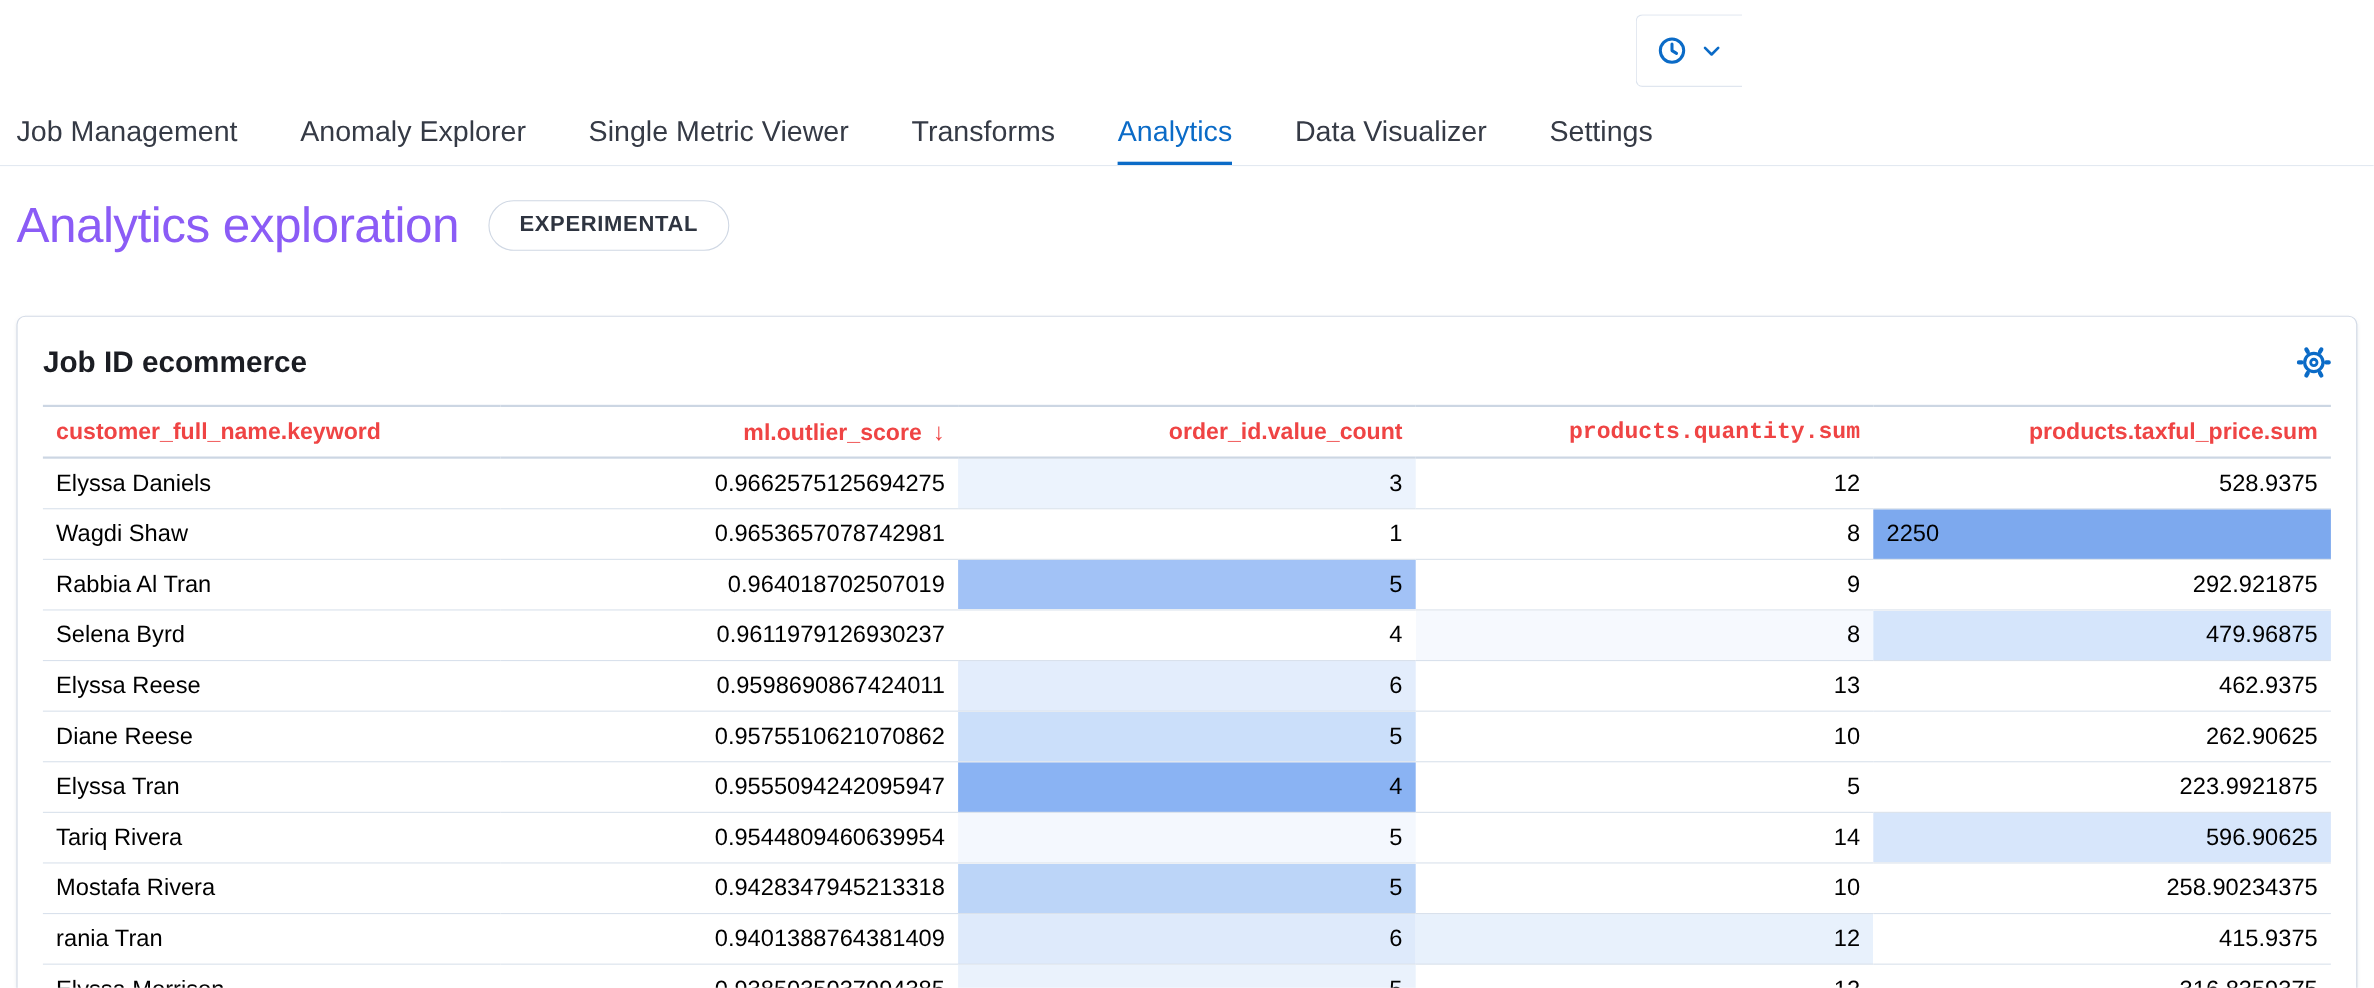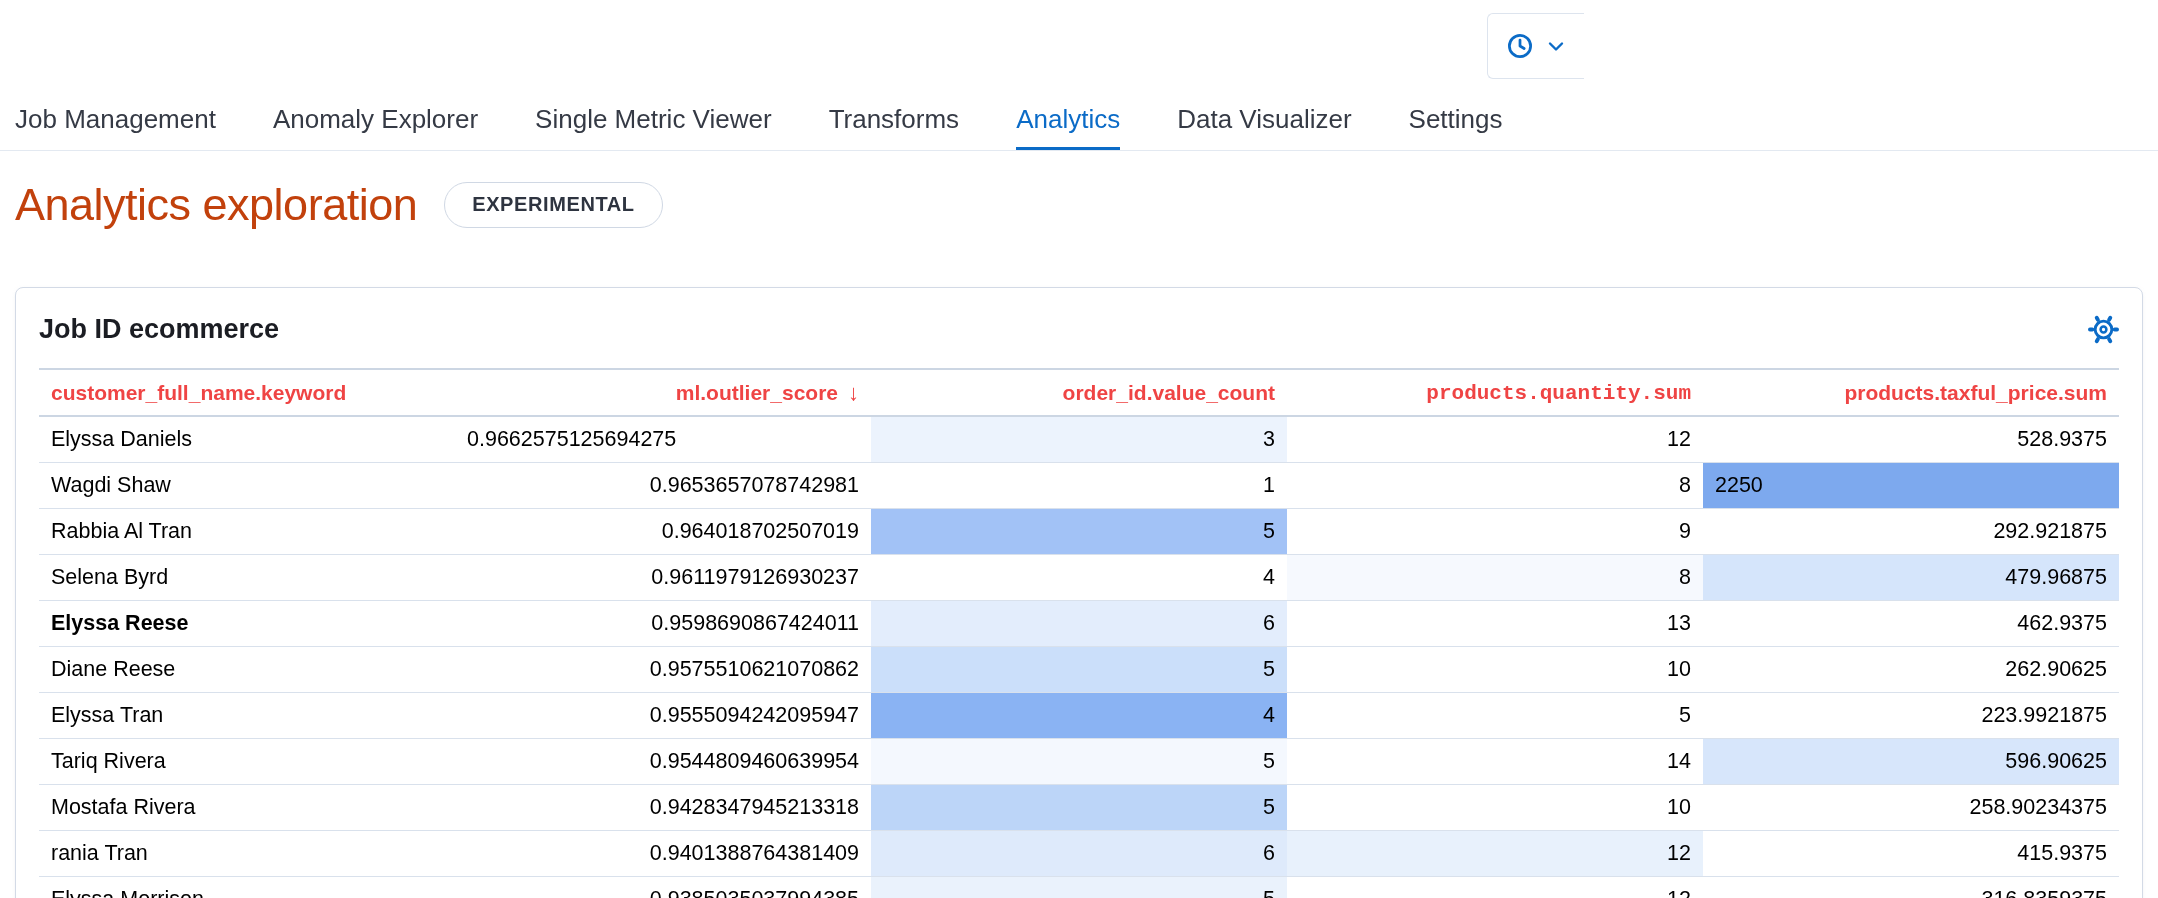--- a/index.html
+++ b/index.html
@@ -40,21 +40,21 @@
     color: #353a45; cursor: pointer;
     border-bottom: 3px solid transparent;
     white-space: nowrap;
   }
   .tab.active { color: #0b6bc7; border-bottom-color: #0b6bc7; }
 
   
   .title-row { display: flex; align-items: center; gap: 27px; margin: 28px 0 0 15px; }
   h1.page-title {
     margin: 0; font-size: 45px; line-height: 52px;
-    font-weight: 400; color: #c2410c; letter-spacing: -0.5px;
+    font-weight: 400; color: #8b5cf6; letter-spacing: -0.5px;
   }
   .badge {
     border: 1px solid #d0d8e4; border-radius: 26px;
     padding: 10px 27px 11px;
     font-size: 20px; font-weight: 700; letter-spacing: 0.6px;
     color: #2e3440; white-space: nowrap;
   }
 
   
   .panel {
@@ -146,21 +146,21 @@
           <th style="text-align: left;">customer_full_name.keyword</th>
           <th style="text-align: right;">ml.outlier_score<span class="sort-arrow">↓</span></th>
           <th style="text-align: right;">order_id.value_count</th>
           <th style="text-align: right; font-family: Liberation Mono, monospace;">products.quantity.sum</th>
           <th style="text-align: right;">products.taxful_price.sum</th>
         </tr>
     </thead>
     <tbody id="table-body">
         <tr>
           <td style="text-align: left;">Elyssa Daniels</td>
-          <td style=" margin-top: 44px;">0.9662575125694275</td>
+          <td style="text-align: right; margin-top: 44px;">0.9662575125694275</td>
           <td style="text-align: right; background: rgb(236, 243, 253);">3</td>
           <td style="text-align: right;">12</td>
           <td style="text-align: right;">528.9375</td>
         </tr>
         <tr>
           <td style="text-align: left;">Wagdi Shaw</td>
           <td style="text-align: right;">0.9653657078742981</td>
           <td style="text-align: right;">1</td>
           <td style="text-align: right;">8</td>
           <td style="text-align: left; background: rgb(125, 169, 238); margin-left: 36px;">2250</td>
@@ -173,21 +173,21 @@
           <td style="text-align: right;">292.921875</td>
         </tr>
         <tr>
           <td style="text-align: left;">Selena Byrd</td>
           <td style="text-align: right;">0.9611979126930237</td>
           <td style="text-align: right;">4</td>
           <td style="text-align: right; background: rgb(246, 249, 254);">8</td>
           <td style="text-align: right; background: rgb(213, 229, 251);">479.96875</td>
         </tr>
         <tr>
-          <td style="text-align: left; font-weight: bold;">Elyssa Reese</td>
+          <td style="text-align: left;">Elyssa Reese</td>
           <td style="text-align: right;">0.9598690867424011</td>
           <td style="text-align: right; background: rgb(227, 237, 252);">6</td>
           <td style="text-align: right;">13</td>
           <td style="text-align: right;">462.9375</td>
         </tr>
         <tr>
           <td style="text-align: left;">Diane Reese</td>
           <td style="text-align: right;">0.9575510621070862</td>
           <td style="text-align: right; background: rgb(203, 223, 250);">5</td>
           <td style="text-align: right;">10</td>

